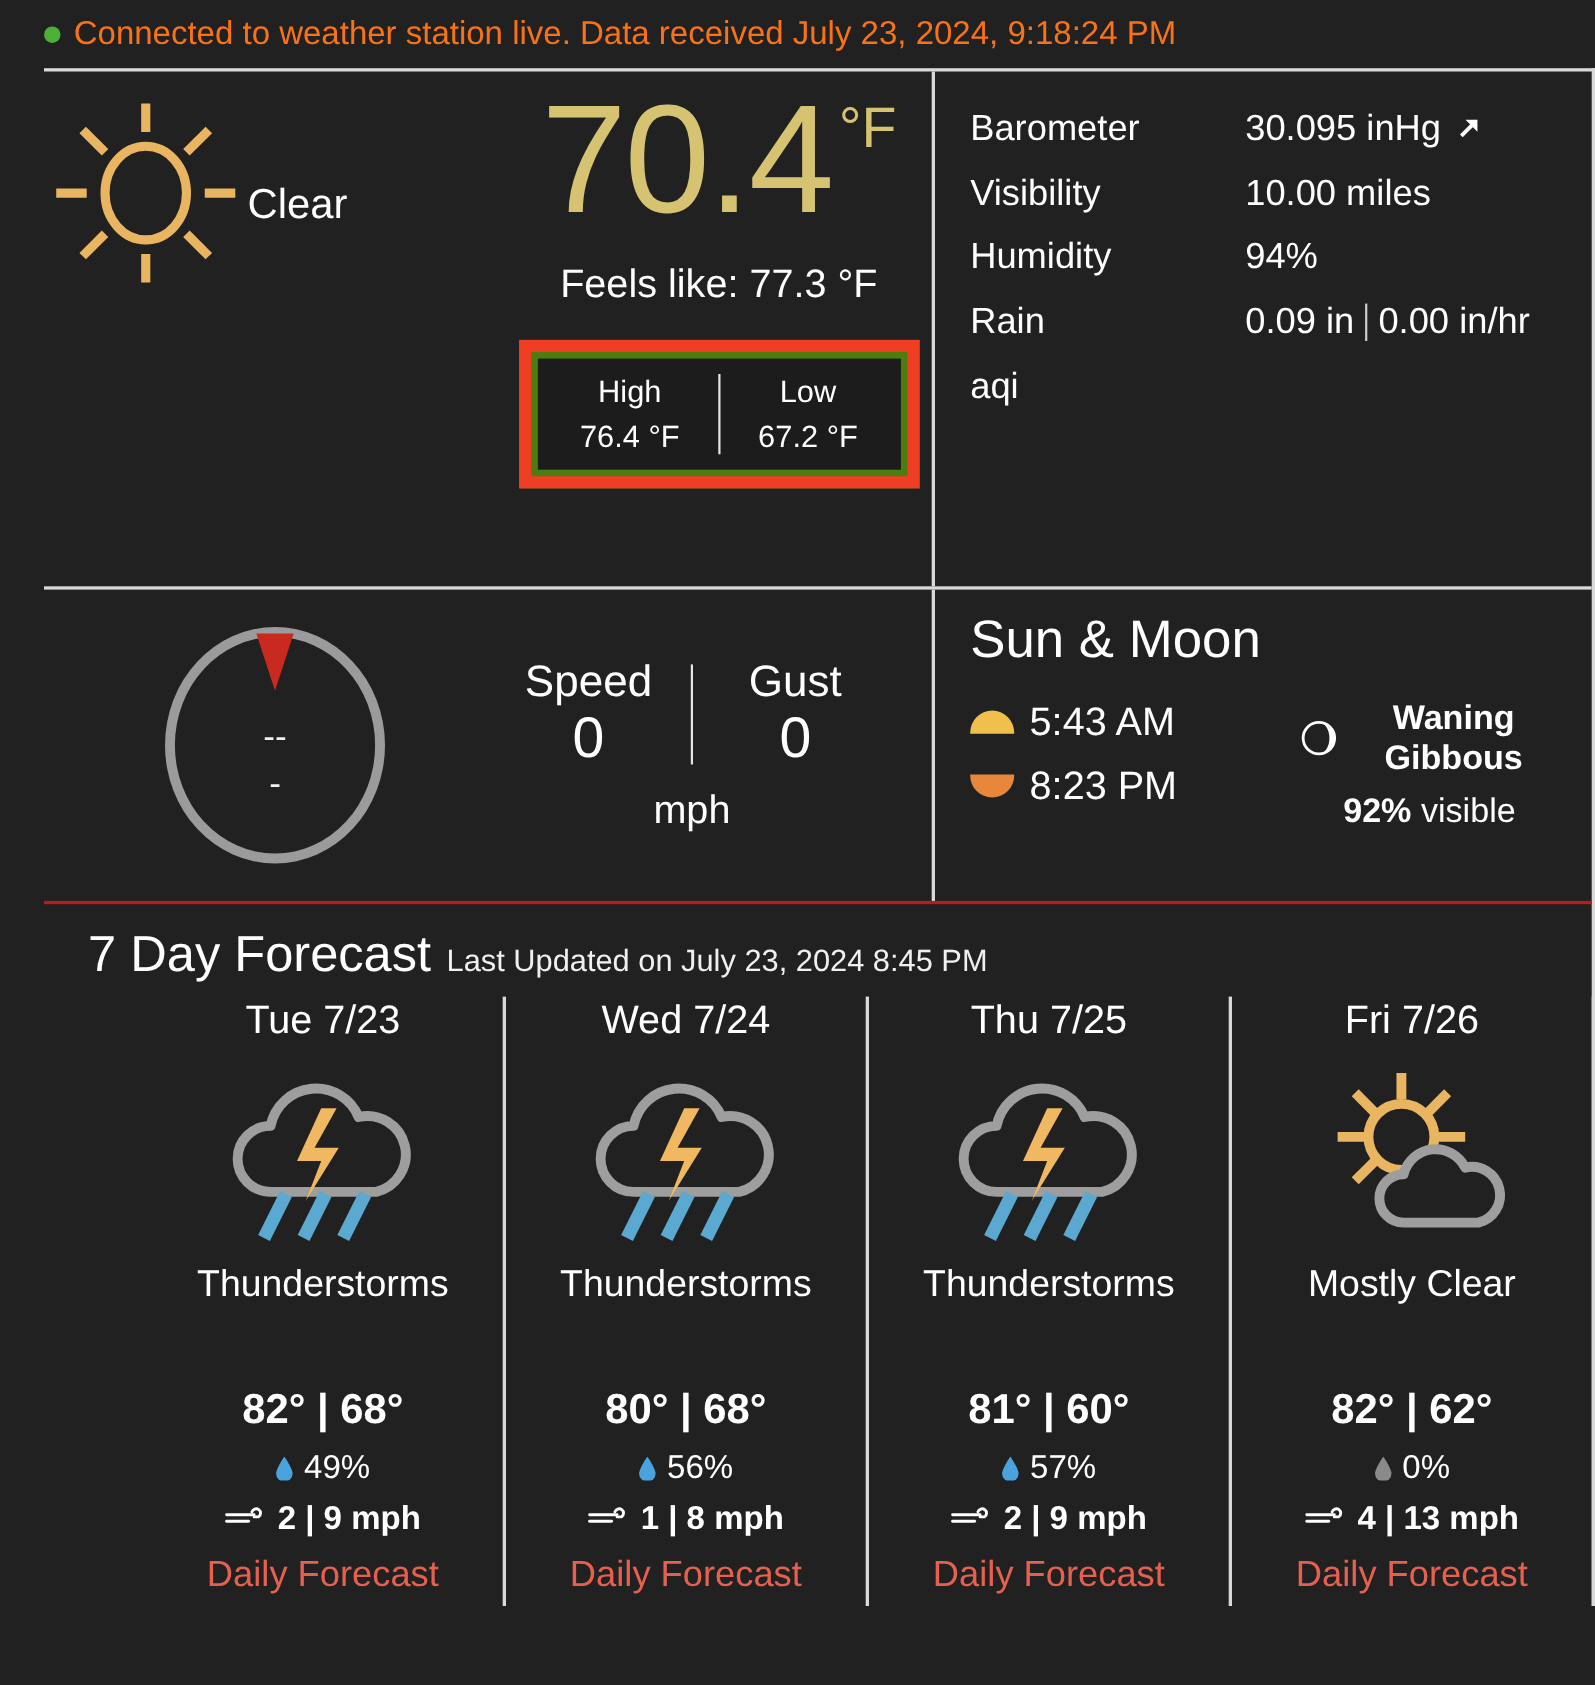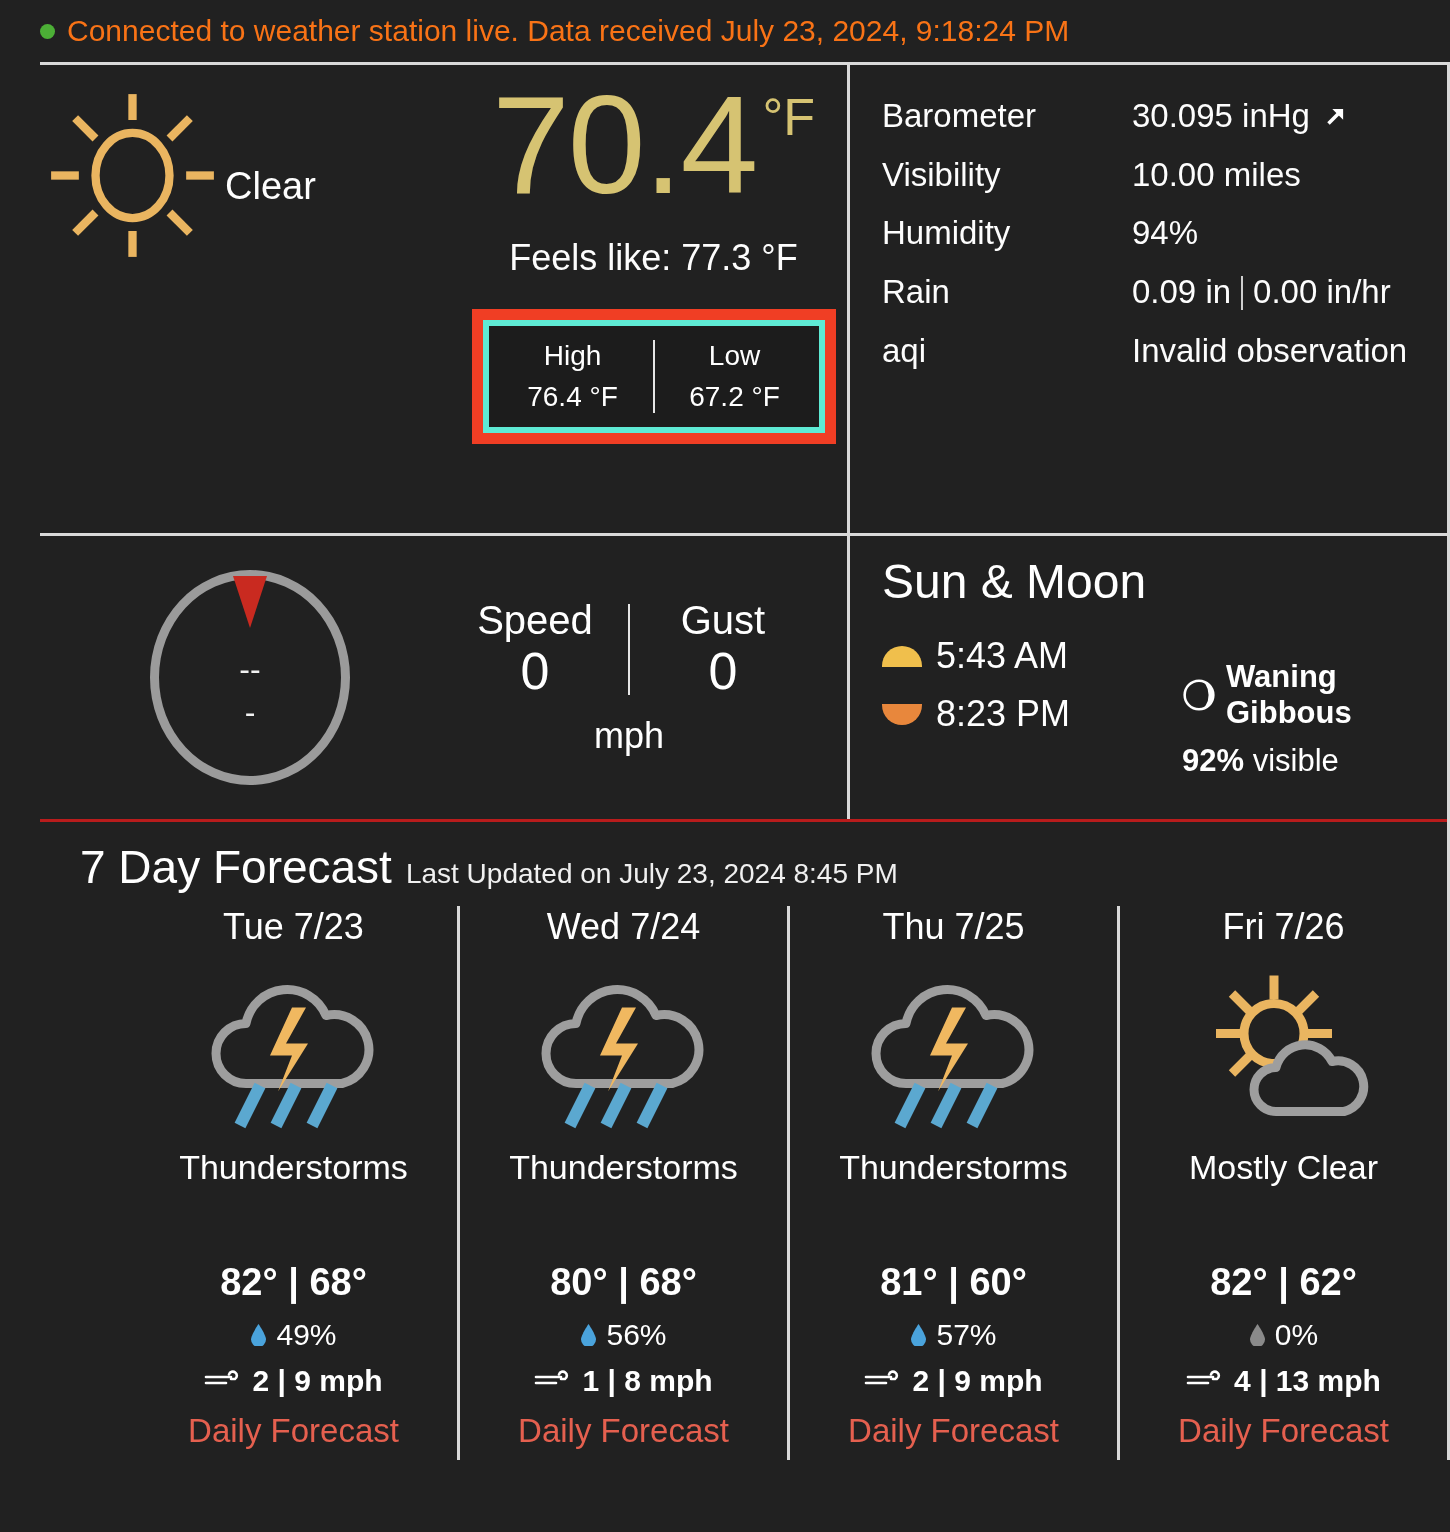--- a/index.html
+++ b/index.html
@@ -110,21 +110,21 @@
     margin-left: 6px;
   }
   .feels-like {
     font-size: 36px;
     margin-top: 22px;
     color: #fdfdfd;
   }
   .hilo-wrap {
     margin-top: 30px;
     border: 11px solid #f03e24;
-    background: #5eead4;
+    background: #4d7c0f;
     padding: 6px;
   }
   .hilo {
     display: flex;
     background: #1c1c1c;
     padding: 10px 14px;
   }
   .hilo-cell {
     width: 140px;
     text-align: center;
@@ -260,23 +260,22 @@
   .dome-up {
     background: #f0bf4c;
     border-radius: 20px 20px 0 0;
   }
   .dome-down {
     background: #e8873c;
     border-radius: 0 0 20px 20px;
   }
   .moon-block {
     flex: 1;
-    text-align: left;
+    text-align: center;
     padding-right: 30px;
-    margin-top: 24px;
   }
   .moon-row {
     display: flex;
     align-items: center;
     justify-content: flex-end;
     font-size: 31px;
     font-weight: bold;
     margin-bottom: 12px;
   }
   .moon-glyph {
@@ -447,21 +446,20 @@
           <div class="metric-label">Rain</div>
           <div class="metric-value">
             <span>0.09 in</span>
             <span class="rain-sep"></span>
             <span>0.00 in/hr</span>
           </div>
         </div>
 
         <div class="metric-row">
           <div class="metric-label">aqi</div>
-          <div class="metric-value">Invalid observation</div>
         </div>
 
       </div>
     </div>
   </div>
 
   <div class="row-mid">
 
     <div class="col-left">
       <div class="wind">

